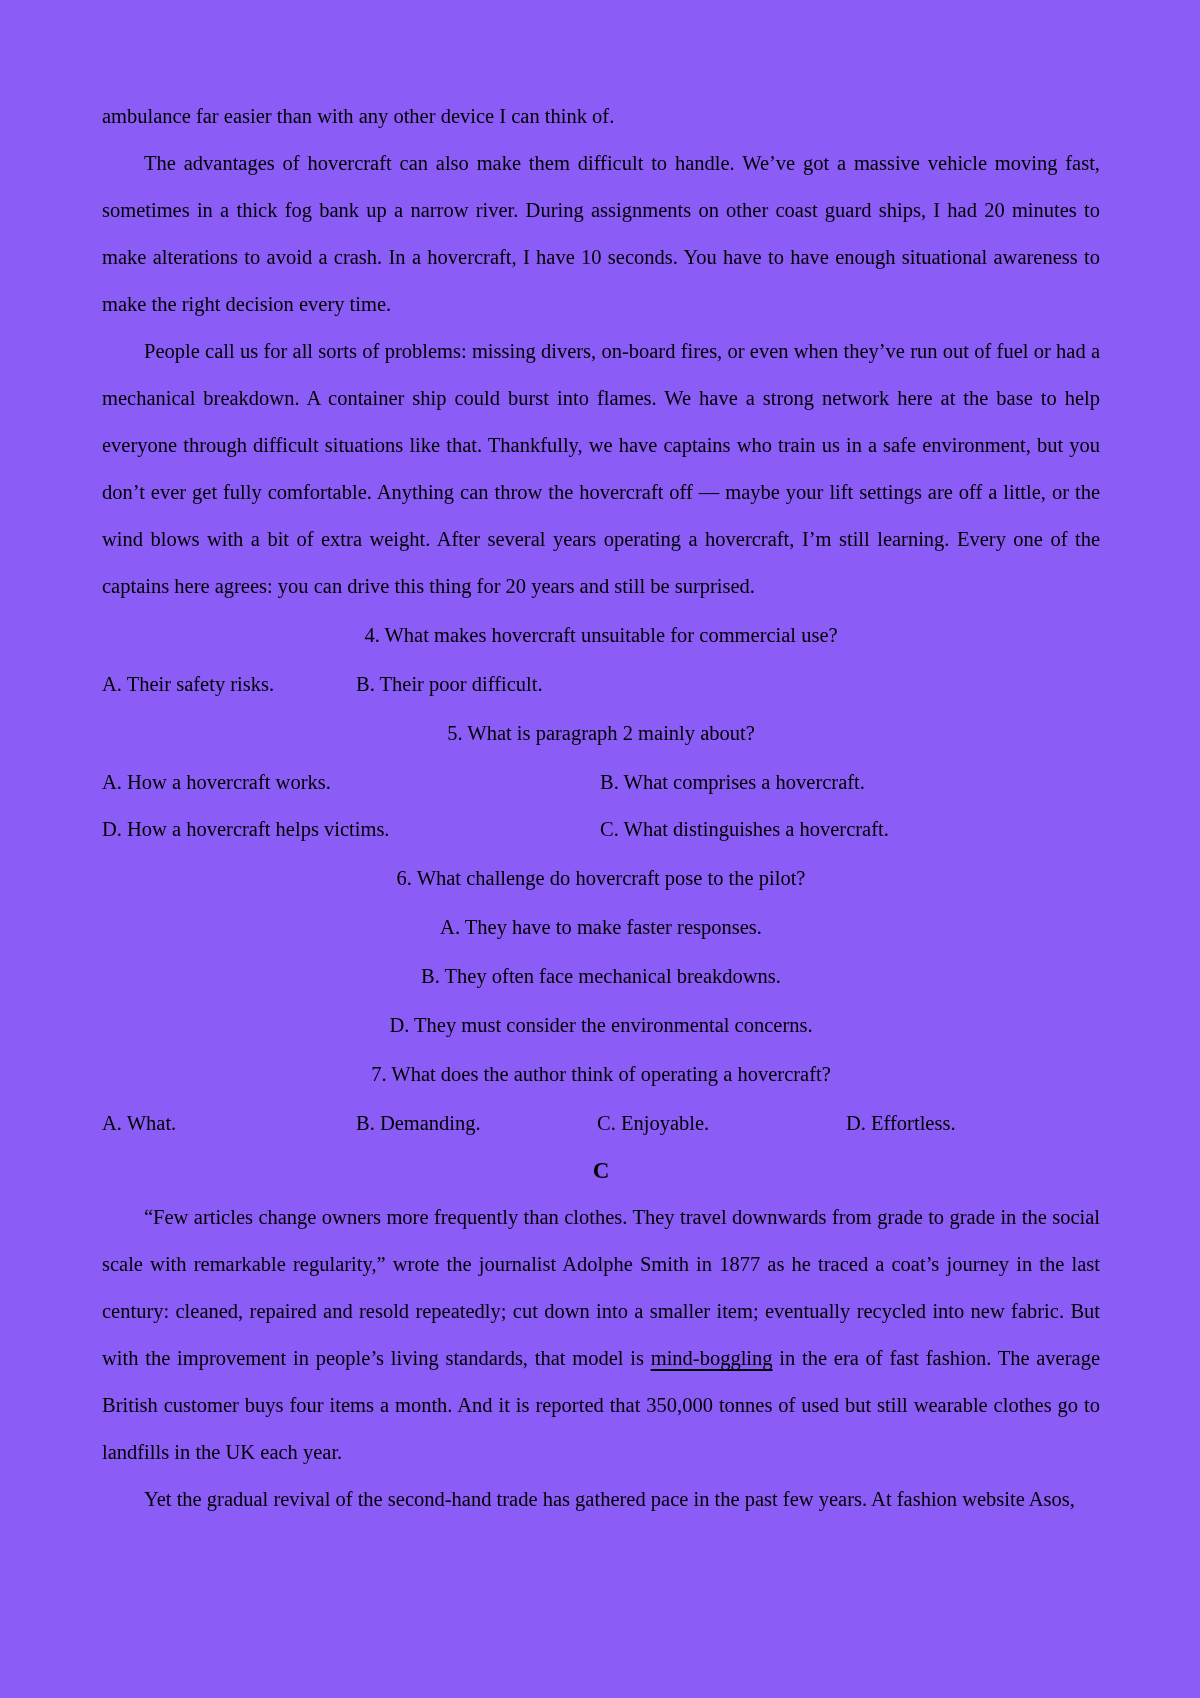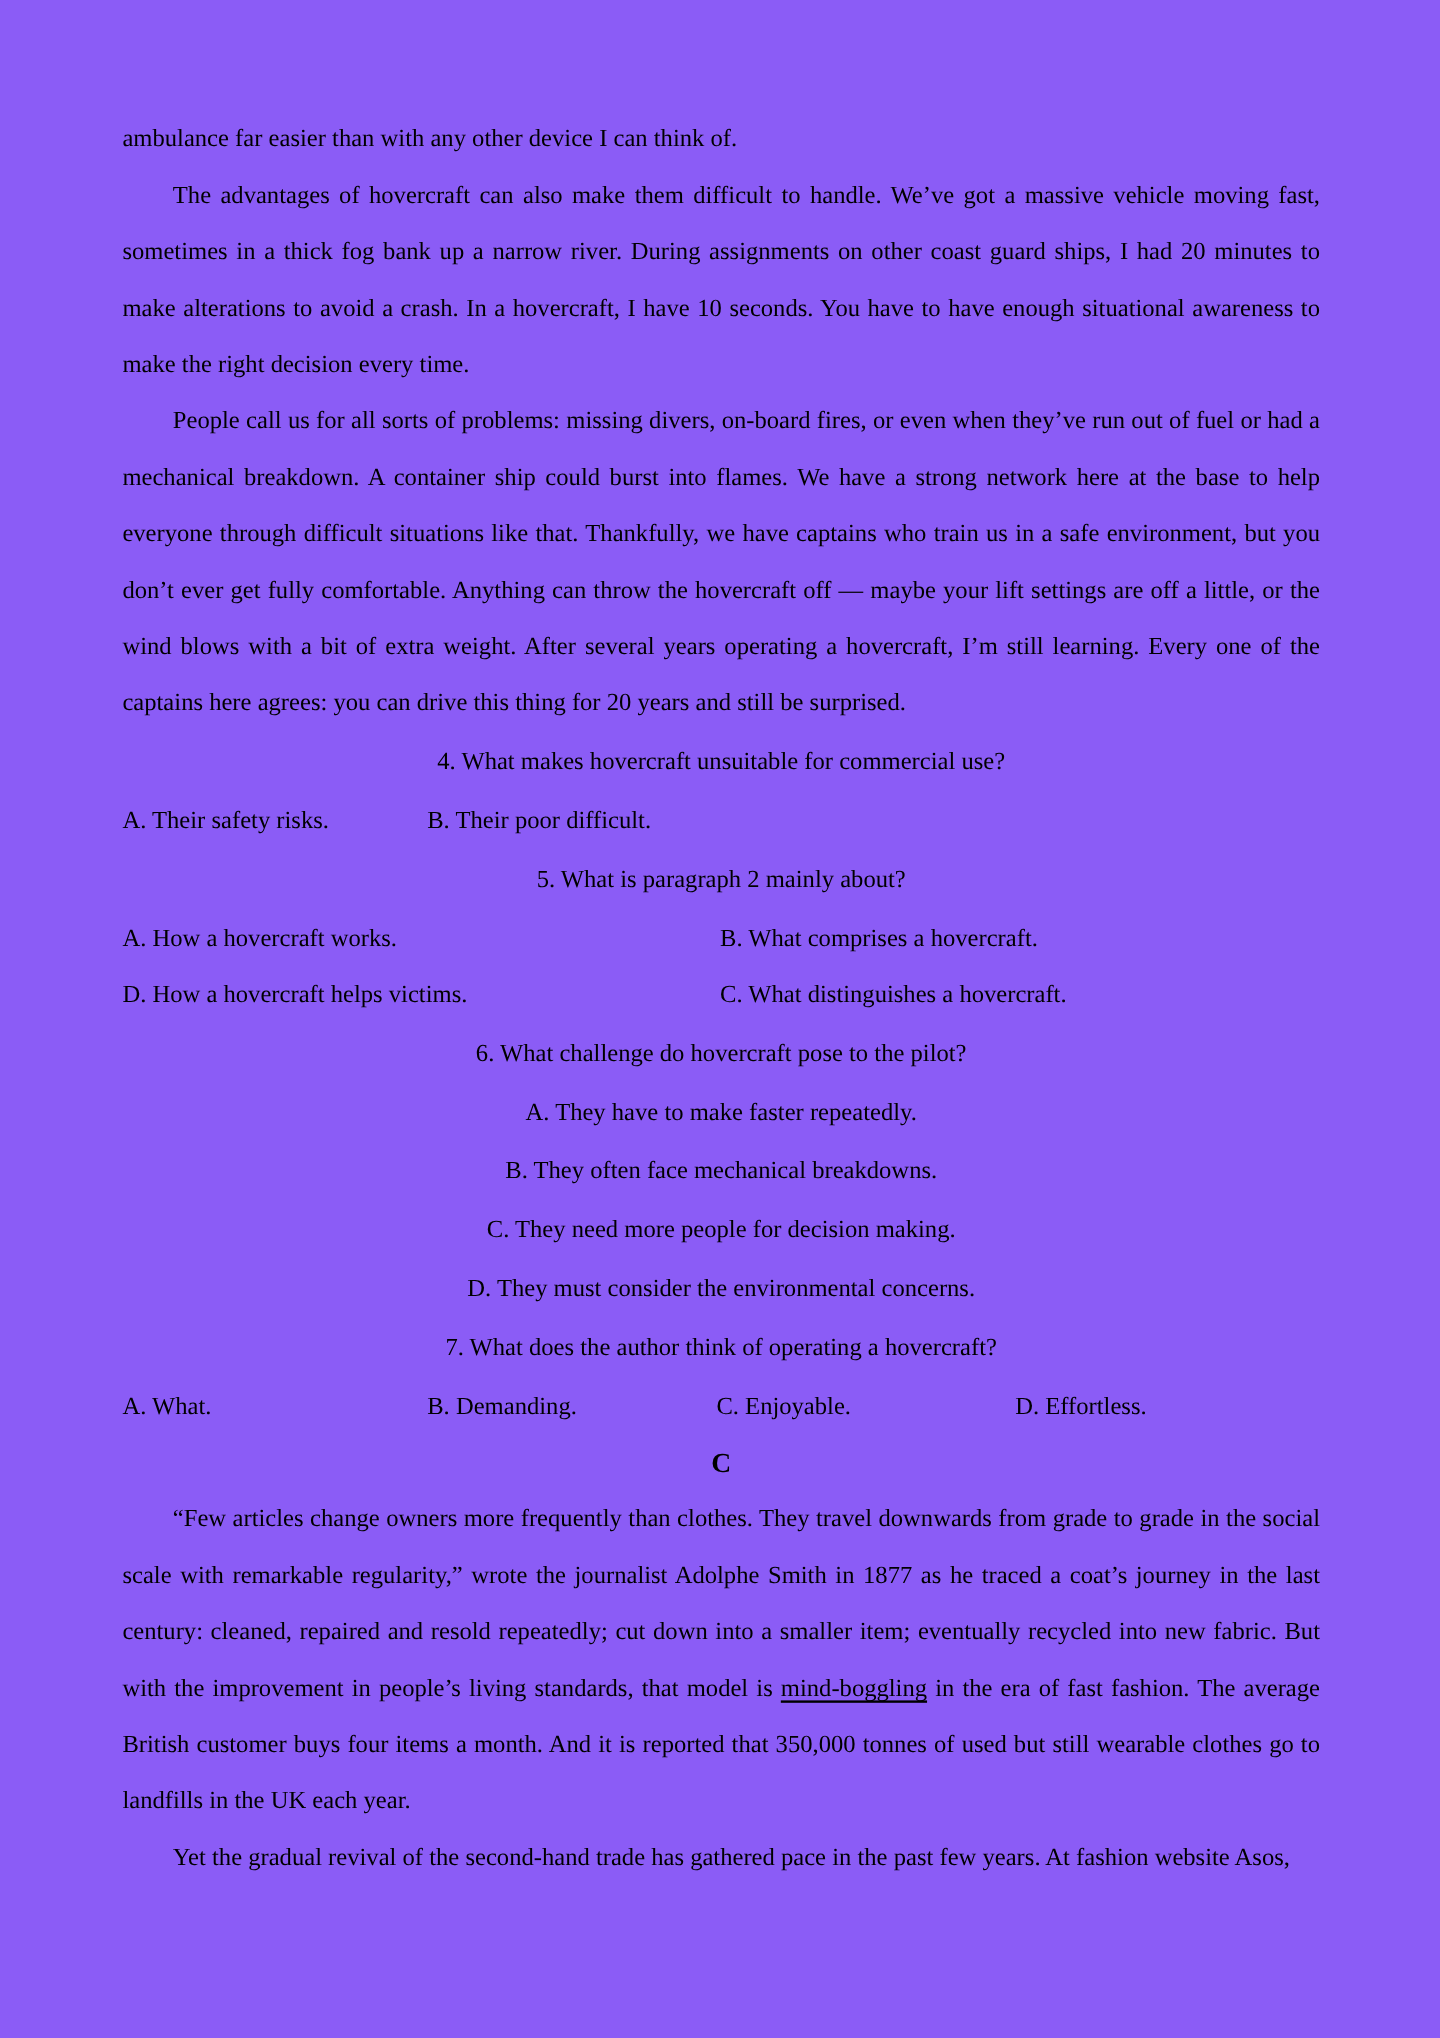--- a/index.html
+++ b/index.html
@@ -60,23 +60,22 @@
     <div class="opt-row cols2">
       <span class="opt">A. How a hovercraft works.</span>
       <span class="opt">B. What comprises a hovercraft.</span>
     </div>
     <div class="opt-row cols2">
       <span class="opt">D. How a hovercraft helps victims.</span>
       <span class="opt">C. What distinguishes a hovercraft.</span>
     </div>
 
     <p class="qline">6. What challenge do hovercraft pose to the pilot?</p>
-    <p class="qline">A. They have to make faster repeatedly.</p>
+    <p class="qline">A. They have to make faster responses.</p>
     <p class="qline">B. They often face mechanical breakdowns.</p>
-    <p class="qline">C. They need more people for decision making.</p>
     <p class="qline">D. They must consider the environmental concerns.</p>
 
     <p class="qline">7. What does the author think of operating a hovercraft?</p>
     <div class="opt-row cols4">
       <span class="opt">A. What.</span>
       <span class="opt">B. Demanding.</span>
       <span class="opt">C. Enjoyable.</span>
       <span class="opt">D. Effortless.</span>
     </div>
 

